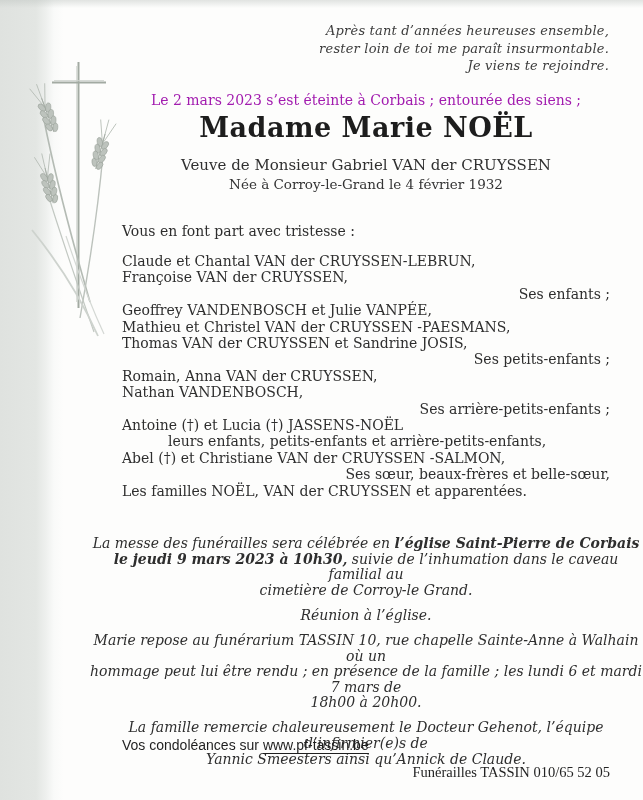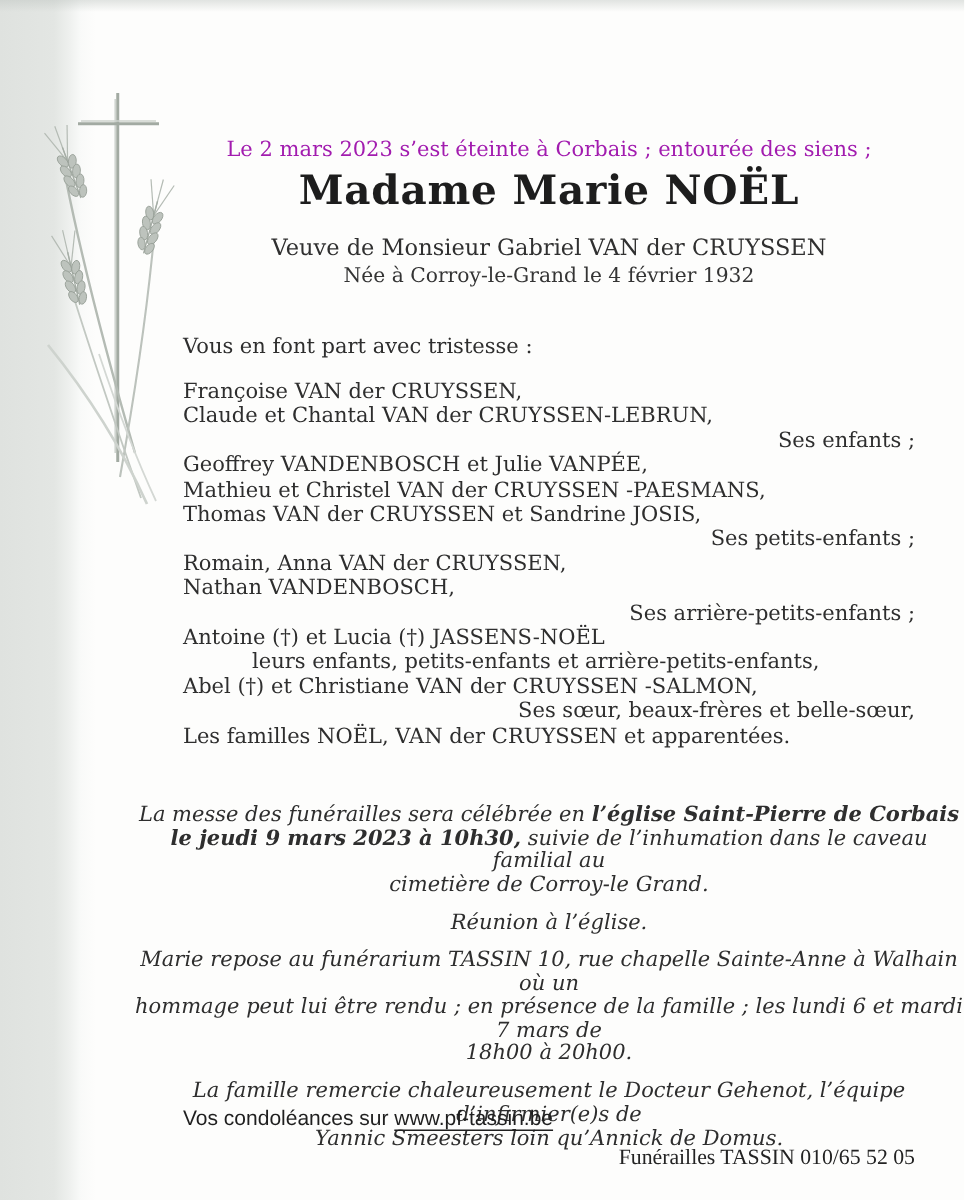--- a/index.html
+++ b/index.html
@@ -89,34 +89,39 @@
       <path d="M95,114 C90,170 82,222 72,278" stroke="#bcc2bc" stroke-width="1.4"></path>
       <path d="M38,148 C54,200 70,246 86,292" stroke="#c2c8c2" stroke-width="1.2"></path>
       <path d="M24,190 C50,222 72,256 90,296" stroke="#ced3ce" stroke-width="1.8"></path>
       <path d="M58,196 C70,232 82,264 96,294" stroke="#d4d8d4" stroke-width="1.2"></path>
     </g>
     <use href="#ear" transform="translate(35,62) rotate(-20)"></use>
     <use href="#ear" transform="translate(96,98) rotate(15)"></use>
     <use href="#ear" transform="translate(38,132) rotate(-13)"></use>
   </svg>
 
+  <div class="epigraph">
+    <div>Après tant d’années heureuses ensemble,</div>
+    <div>rester loin de toi me paraît insurmontable.</div>
+    <div>Je viens te rejoindre.</div>
+  </div>
 
   <div class="center-col intro-line">Le 2 mars 2023 s’est éteinte à Corbais ; entourée des siens ;</div>
 
   <h1 class="center-col title">Madame Marie NOËL</h1>
 
   <div class="center-col widow-line">Veuve de Monsieur Gabriel VAN der CRUYSSEN</div>
 
   <div class="center-col birth-line">Née à Corroy-le-Grand le 4 février 1932</div>
 
   <div class="notice-intro">Vous en font part avec tristesse :</div>
 
   <div class="family-list">
+    <div>Claude et Chantal VAN der CRUYSSEN-LEBRUN,</div>
     <div>Françoise VAN der CRUYSSEN,</div>
-    <div>Claude et Chantal VAN der CRUYSSEN-LEBRUN,</div>
     <div class="relation">Ses enfants ;</div>
     <div>Geoffrey VANDENBOSCH et Julie VANPÉE,</div>
     <div>Mathieu et Christel VAN der CRUYSSEN -PAESMANS,</div>
     <div>Thomas VAN der CRUYSSEN et Sandrine JOSIS,</div>
     <div class="relation">Ses petits-enfants ;</div>
     <div>Romain, Anna VAN der CRUYSSEN,</div>
     <div>Nathan VANDENBOSCH,</div>
     <div class="relation">Ses arrière-petits-enfants ;</div>
     <div>Antoine (†) et Lucia (†) JASSENS-NOËL</div>
     <div class="indent">leurs enfants, petits-enfants et arrière-petits-enfants,</div>
@@ -132,21 +137,21 @@
       <span>cimetière de Corroy-le Grand.</span>
     </p>
     <p>Réunion à l’église.</p>
     <p>
       <span>Marie repose au funérarium TASSIN 10, rue chapelle Sainte-Anne à Walhain où un</span><br>
       <span>hommage peut lui être rendu ; en présence de la famille ; les lundi 6 et mardi 7 mars de</span><br>
       <span>18h00 à 20h00.</span>
     </p>
     <p>
       <span>La famille remercie chaleureusement le Docteur Gehenot, l’équipe d’infirmier(e)s de</span><br>
-      <span>Yannic Smeesters loin qu’Annick de Domus.</span>
+      <span>Yannic Smeesters ainsi qu’Annick de Claude.</span>
     </p>
   </div>
 
   <div class="footer-condolences">
     <span>Vos condoléances sur </span><span class="link">www.pf-tassin.be</span>
   </div>
 
   <div class="footer-funeral-home">Funérailles TASSIN 010/65 52 05</div>
 
 </div>

